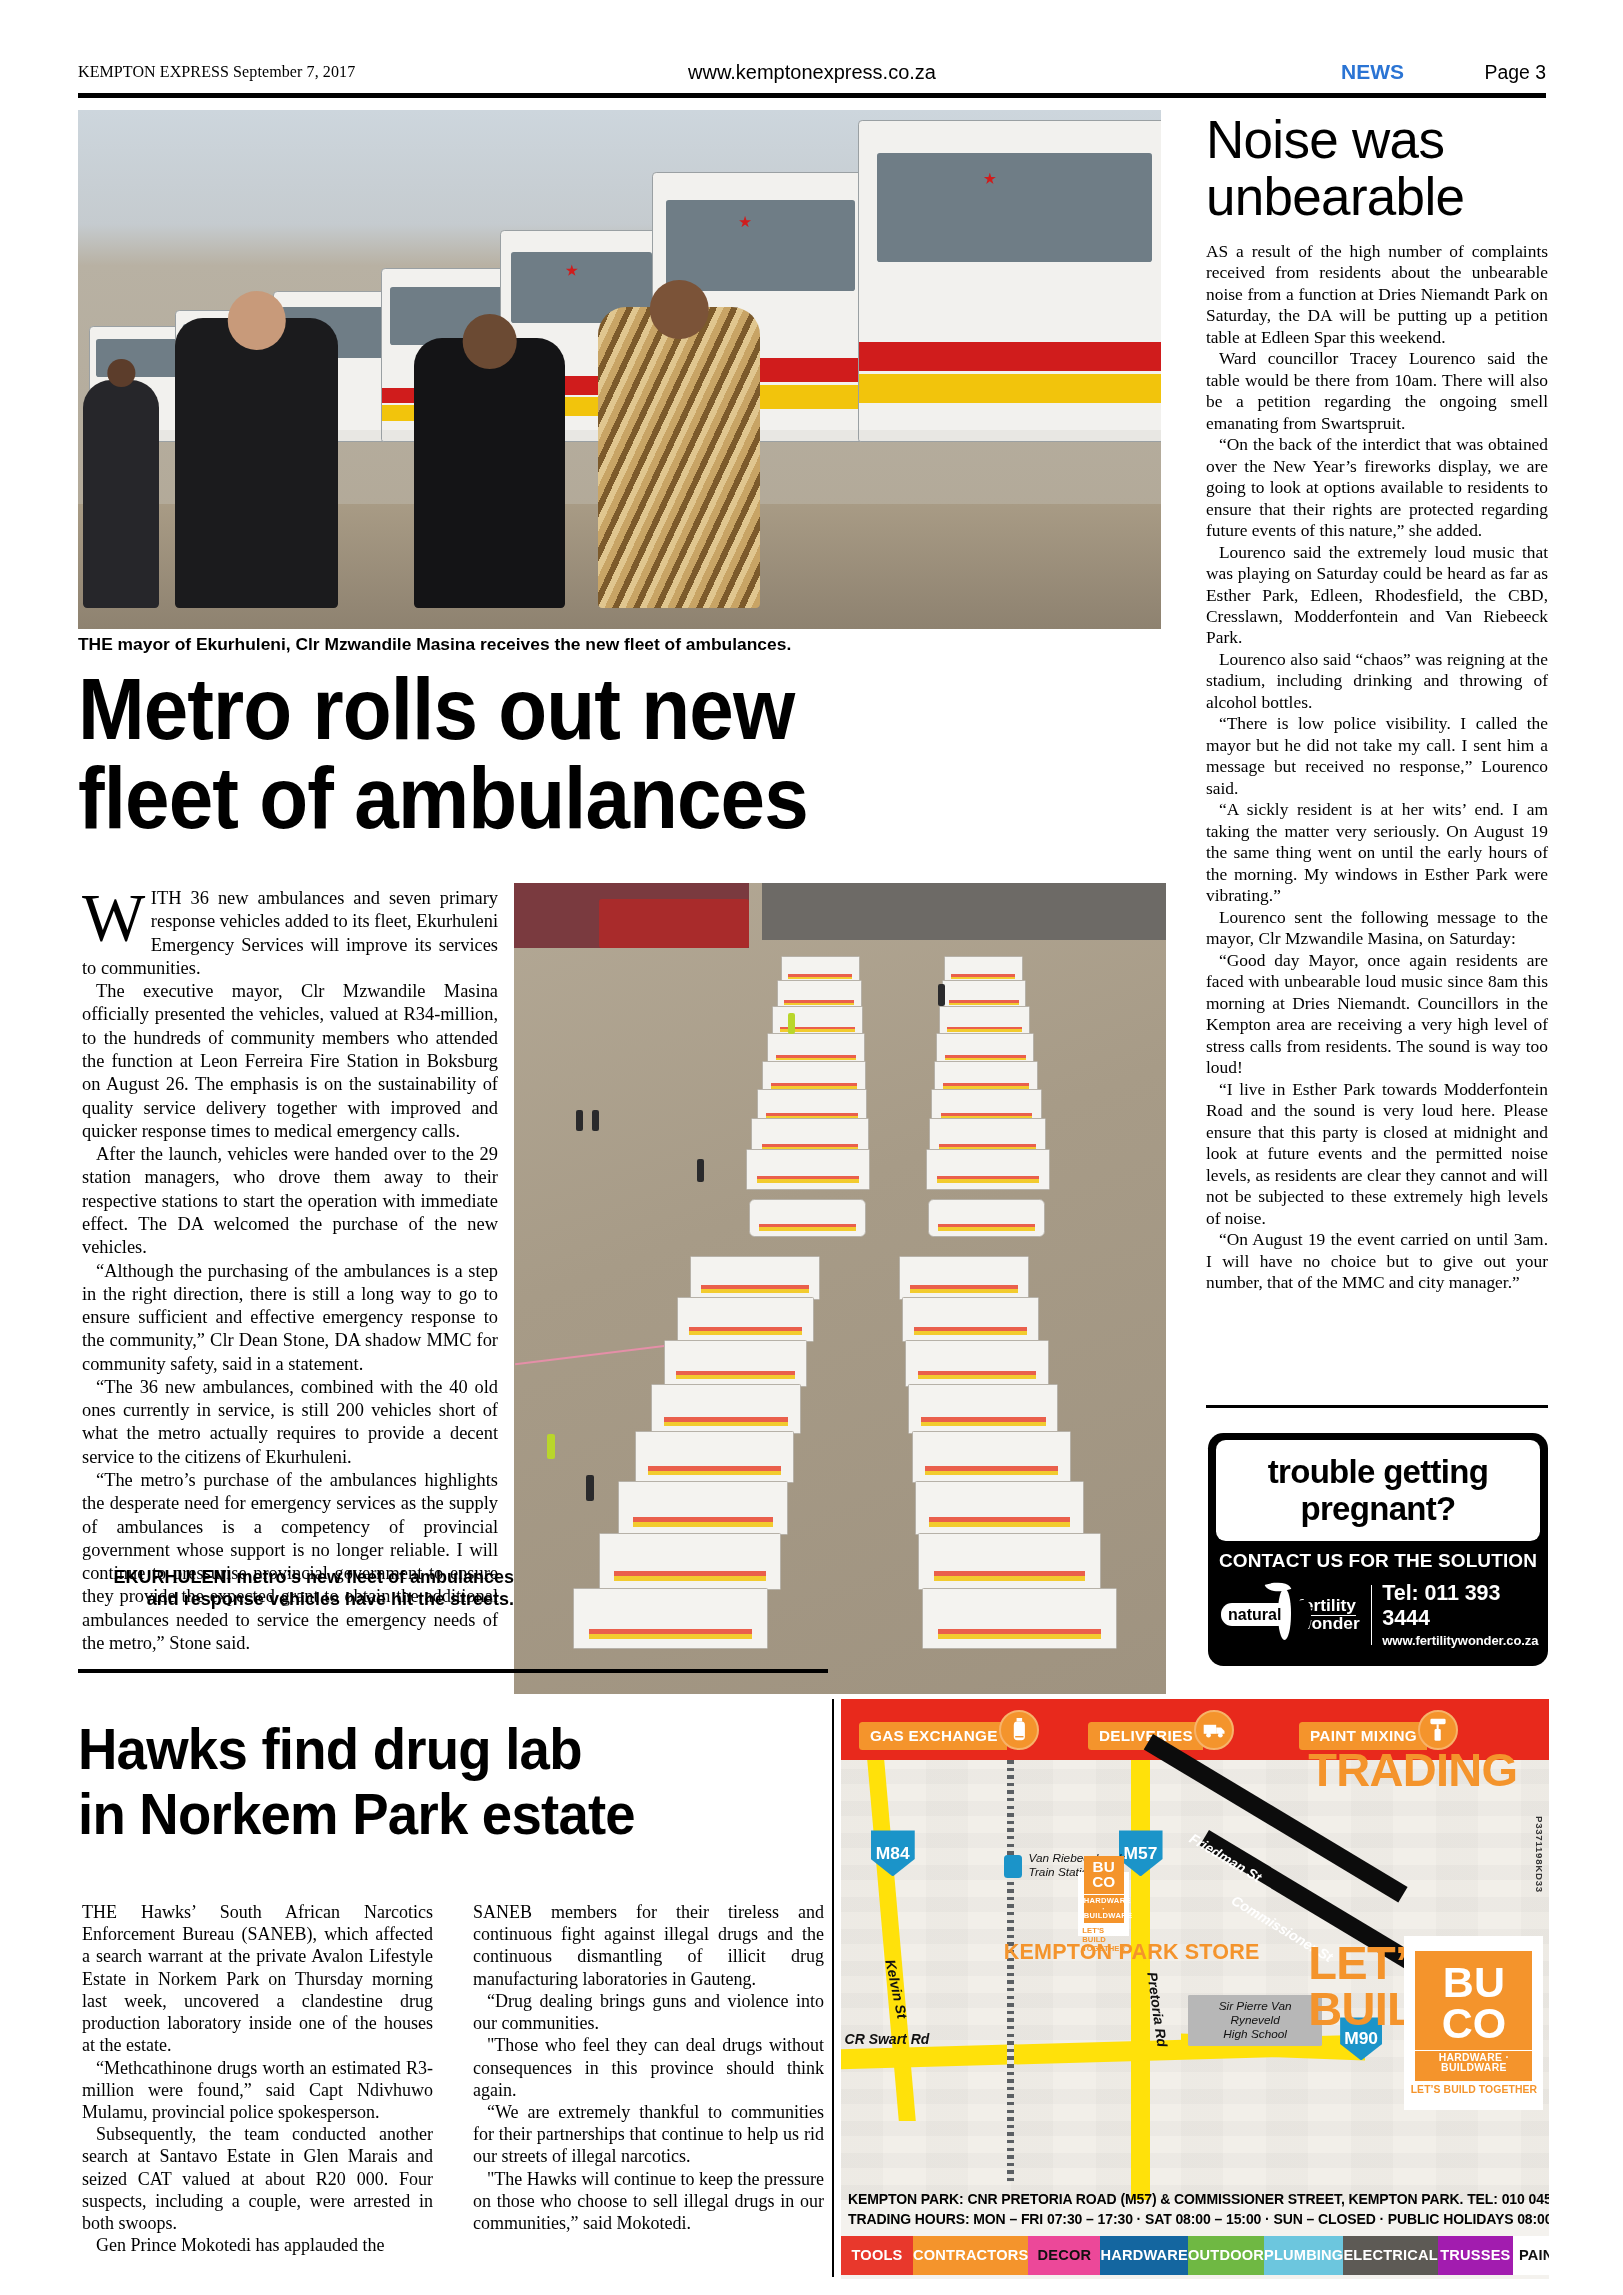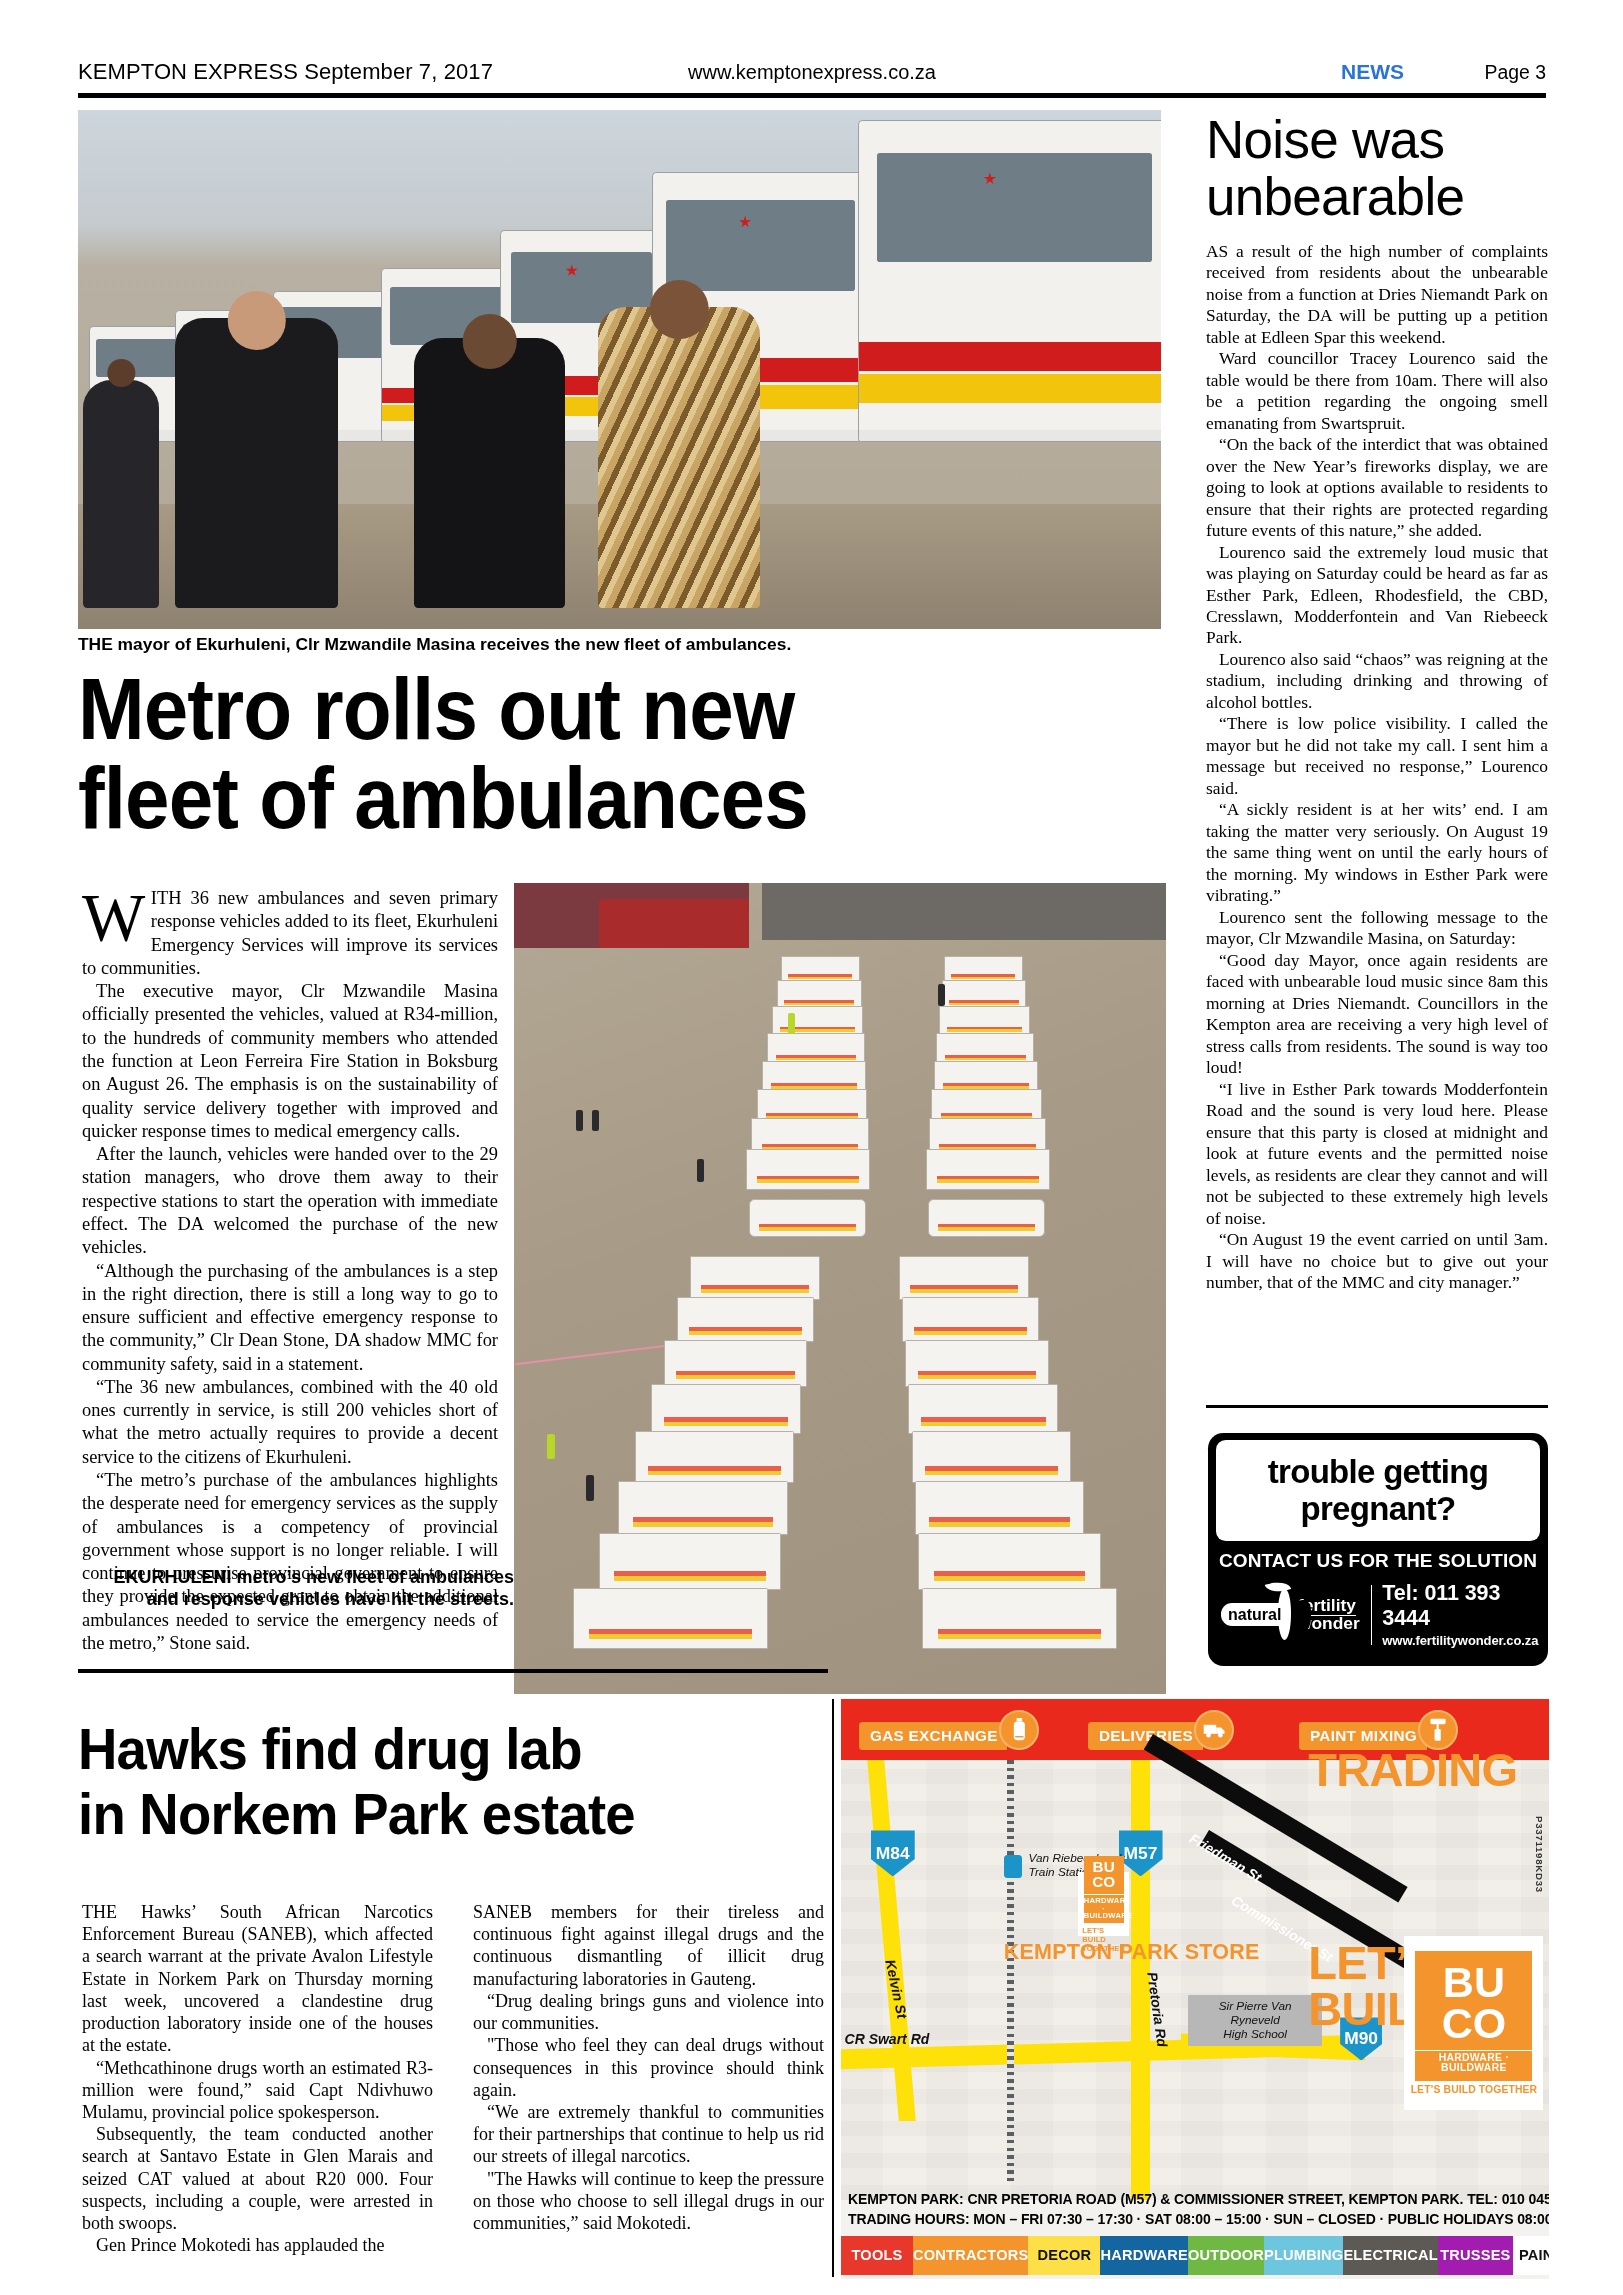--- a/index.html
+++ b/index.html
@@ -11,21 +11,21 @@
     position: relative;
     overflow: hidden;
   }
   .page { position: absolute; inset: 0; }
 
   
   .masthead {
     position: absolute; left: 78px; top: 56px; width: 1468px; height: 32px;
     display: flex; align-items: center;
   }
-  .mh-left   { font-family: Liberation Sans, sans-serif; font-size: 22px; letter-spacing: 0.1px; white-space: nowrap; }
+  .mh-left   { font-family: Liberation Serif, serif; font-size: 16px; letter-spacing: 0.1px; white-space: nowrap; }
   .mh-center { font-family: "Liberation Sans", sans-serif; font-size: 20px; position: absolute; left: 50%; transform: translateX(-50%); }
   .mh-news   { font-family: "Liberation Sans", sans-serif; font-size: 21px; font-weight: bold; color: #2a74d4; position: absolute; right: 142px; }
   .mh-page   { font-family: "Liberation Sans", sans-serif; font-size: 19.4px; position: absolute; right: 0; }
   .rule-top {
     position: absolute; left: 78px; top: 93px; width: 1468px; height: 4.9px; background: #000;
   }
 
   
   .photo-main {
     position: absolute; left: 78px; top: 110px; width: 1083px; height: 519px;
@@ -550,21 +550,21 @@
     <div class="code-vert">P3371198KD33</div>
 
     <div class="buco-info">
       <div>KEMPTON PARK: CNR PRETORIA ROAD (M57) &amp; COMMISSIONER STREET, KEMPTON PARK. TEL: 010 045-0370</div>
       <div>TRADING HOURS: MON – FRI 07:30 – 17:30 · SAT 08:00 – 15:00 · SUN – CLOSED · PUBLIC HOLIDAYS 08:00 – 13:00</div>
     </div>
 
     <div class="buco-strip">
       <div style="flex:0 0 72px; background:#e8382c; color:#fff">TOOLS</div>
       <div style="flex:0 0 106px; background:#f4942c; color:#fff">CONTRACTORS</div>
-      <div style="flex:0 0 72px; background:#fde047; color:#111">DECOR</div>
+      <div style="flex:0 0 72px; background:#ec4899; color:#111">DECOR</div>
       <div style="flex:0 0 81px; background:#1466a0; color:#fff">HARDWARE</div>
       <div style="flex:0 0 74px; background:#6fb843; color:#fff">OUTDOOR</div>
       <div style="flex:0 0 78px; background:#6cc6de; color:#fff">PLUMBING</div>
       <div style="flex:0 0 81px; background:#5d5a55; color:#fff">ELECTRICAL</div>
       <div style="flex:0 0 75px; background:#a21caf; color:#fff">TRUSSES</div>
       <div style="flex:0 0 56px;  background:#fff;    color:#111">PAINT</div>
 
     </div>
   </div>
 

